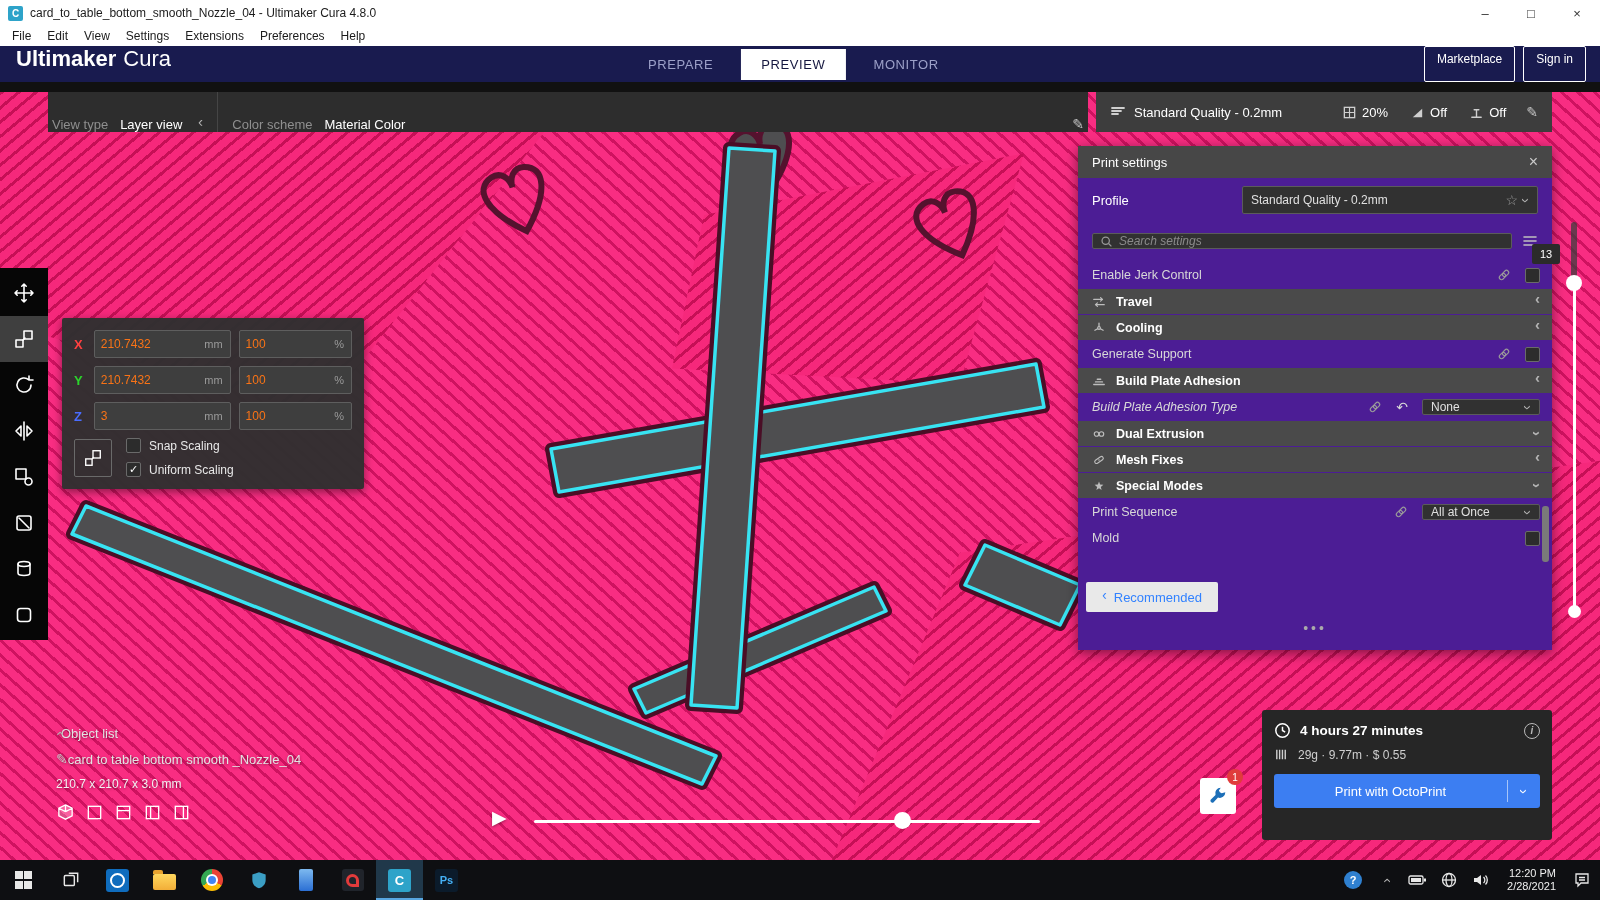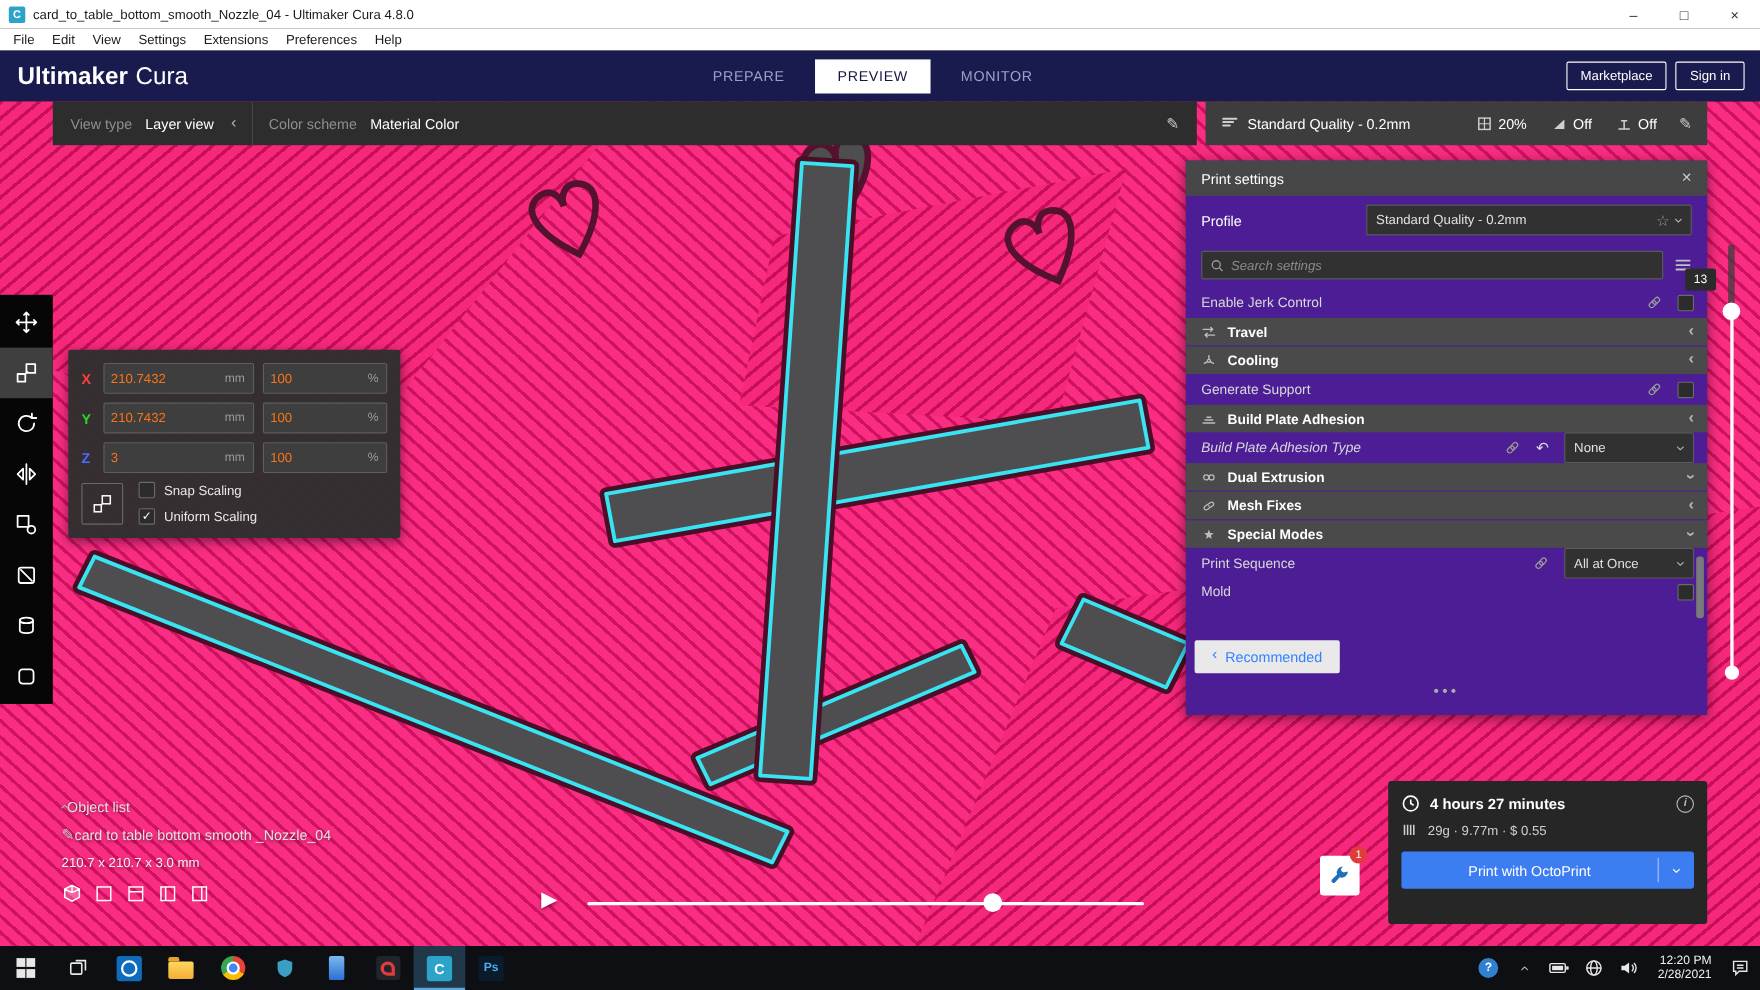--- a/index.html
+++ b/index.html
@@ -11,41 +11,41 @@
 .titlebar{position:absolute;top:0;left:0;right:0;height:26px;background:#fff;display:flex;align-items:center;padding-left:8px;font-size:12px;color:#1b1b1b}
 .app-ic{width:15px;height:15px;background:#2ea3c9;border-radius:2px;color:#fff;font-size:10px;font-weight:bold;display:flex;align-items:center;justify-content:center;margin-right:7px}
 .win-controls{margin-left:auto;display:flex;height:100%}
 .win-btn{width:46px;display:flex;align-items:center;justify-content:center;font-size:13px;color:#333}
 
 
 .menubar{position:absolute;top:26px;left:0;right:0;height:20px;background:#fff;display:flex;align-items:center;font-size:12px;color:#1b1b1b;padding-left:4px}
 .menu-item{padding:0 8px}
 
 
-.header{position:absolute;top:46px;left:0;right:0;height:46px;background:#191b4f;display:flex;align-items:center;z-index:20}
+.header{position:absolute;top:46px;left:0;right:0;height:36px;background:#191b4f;display:flex;z-index:20}
 .brand{display:flex;align-items:baseline;gap:7px;margin-left:16px;color:#fff}
 .brand-bold{font-size:22px;font-weight:bold}
 .brand-light{font-size:22px;font-weight:300}
 .tabs{position:absolute;left:50%;transform:translateX(-52%);display:flex;align-items:center;gap:8px;height:100%}
 .tab{padding:8px 20px;font-size:13px;letter-spacing:.6px;color:#9ca0c8}
 .tab.active{background:#fff;color:#15173f}
 .hdr-right{margin-left:auto;display:flex;gap:8px;margin-right:14px}
 .hdr-btn{border:1px solid #fff;color:#fff;font-size:12px;padding:5px 12px;border-radius:2px;background:transparent}
 
 
 .main{position:absolute;top:92px;left:0;width:1600px;height:768px;overflow:hidden}
 .viewport{position:absolute;inset:0;background:repeating-linear-gradient(42deg,#f92d82 0 8px,#cf1260 8px 11px)}
 .patch{position:absolute;inset:0;background:repeating-linear-gradient(-40deg,#f6287b 0 8px,#c60f56 8px 11px)}
 .patch-a{clip-path:polygon(0 0,36% 0,20% 42%,0 30%)}
 .patch-b{clip-path:polygon(44% 16%,64% 8%,60% 38%,42% 36%)}
 .patch-c{clip-path:polygon(60% 60%,100% 48%,100% 100%,52% 100%)}
 .layer-svg{position:absolute;inset:0;pointer-events:none}
 
 
-.stage-bar{position:absolute;left:48px;top:0;width:1040px;height:40px;background:#2d2d2d;display:flex;align-items:center;padding:0 16px;z-index:10;font-size:13px}
+.stage-bar{position:absolute;left:48px;top:0;width:1040px;height:40px;background:#2d2d2d;display:flex;align-items:flex-end;padding:0 4px;z-index:10;font-size:13px}
 .dim-label{color:#8f8f8f;margin-right:12px}
 .bar-value{color:#fff;margin-right:16px}
 .vdiv{width:1px;height:40px;background:#454545;margin:0 14px}
 .chev{display:inline-block;color:#b5b5b5;font-size:15px;line-height:1}
 .chev.left{transform:rotate(180deg)}
 .chev.down{transform:rotate(90deg)}
 .chev.up{transform:rotate(-90deg)}
 .pencil{color:#c8c8c8;font-size:14px}
 .stage-bar .pencil{margin-left:auto}
 
@@ -58,32 +58,32 @@
 
 .panel{position:absolute;left:1078px;top:54px;width:474px;height:504px;background:#4c1d95;z-index:12;box-shadow:0 3px 12px rgba(0,0,0,.5)}
 .panel-head{height:32px;background:#474747;display:flex;align-items:center;padding:0 14px;color:#fff;font-size:13px}
 .panel-close{margin-left:auto;color:#ccc;font-size:16px}
 .profile-row{height:44px;display:flex;align-items:center;padding:0 14px;color:#fff;font-size:13px}
 .dd{background:#313131;border:1px solid #5b5b5b;border-radius:2px;display:flex;align-items:center;padding:0 8px;color:#e0e0e0;font-size:12px;gap:6px}
 .profile-dd{margin-left:auto;width:296px;height:28px}
 .dd-label{flex:1;white-space:nowrap;overflow:hidden}
 .star{color:#9a9a9a;font-size:14px}
 .search-row{height:38px;display:flex;align-items:center;gap:10px;padding:0 14px}
-.search-box{flex:1;height:26px;background:#313131;border:1px solid #5b5b5b;border-radius:2px;display:flex;align-items:center;padding:0 7px;gap:6px}
+.search-box{flex:1;height:16px;background:#313131;border:1px solid #5b5b5b;border-radius:2px;display:flex;align-items:center;padding:0 7px;gap:6px}
 .search-box input{flex:1;background:transparent;border:none;outline:none;color:#ddd;font-size:12px;font-style:italic;font-family:inherit}
 .search-box input::placeholder{color:#8a8a8a}
 .rows{margin-top:2px}
 .s-row{height:26px;display:flex;align-items:center;padding:0 12px 0 14px;font-size:12.5px;color:#d8d8d8}
 .s-label.italic{font-style:italic}
 .s-controls{margin-left:auto;display:flex;align-items:center;gap:14px}
 .checkbox{width:15px;height:15px;background:#2c2c2c;border:1px solid #6a6a6a;border-radius:2px;display:flex;align-items:center;justify-content:center;color:#fff;font-size:11px}
 .c-row{height:25px;background:#4a4a4a;display:flex;align-items:center;padding:0 12px 0 14px;margin:1px 0;color:#fff;font-size:12.5px;font-weight:bold;gap:10px}
 .c-row .chev{margin-left:auto}
 .cat-ic{display:flex;color:#bdbdbd}
-.dd-small{width:118px;height:28px}
+.dd-small{width:118px;height:16px}
 .link-ic,.burger-ic,.search-ic{display:flex}
 .revert{color:#d8d8d8;font-size:14px}
 .panel-scroll{position:absolute;right:3px;top:360px;width:7px;height:56px;background:#7a7a7a;border-radius:3px}
 .recommended{position:absolute;left:8px;top:436px;height:30px;width:132px;background:#e9e9e9;border-radius:2px;display:flex;align-items:center;justify-content:center;gap:7px;font-size:13px;color:#3282ff}
 .recommended .chev{color:#3282ff;font-size:14px}
 .panel-dots{position:absolute;left:0;right:0;top:474px;text-align:center;color:#aaa;font-size:14px;letter-spacing:3px}
 
 
 .toolbar{position:absolute;left:0;top:176px;width:48px;background:#060606;padding:2px 0;z-index:10}
 .tool{width:48px;height:46px;display:flex;align-items:center;justify-content:center;color:#fff}

